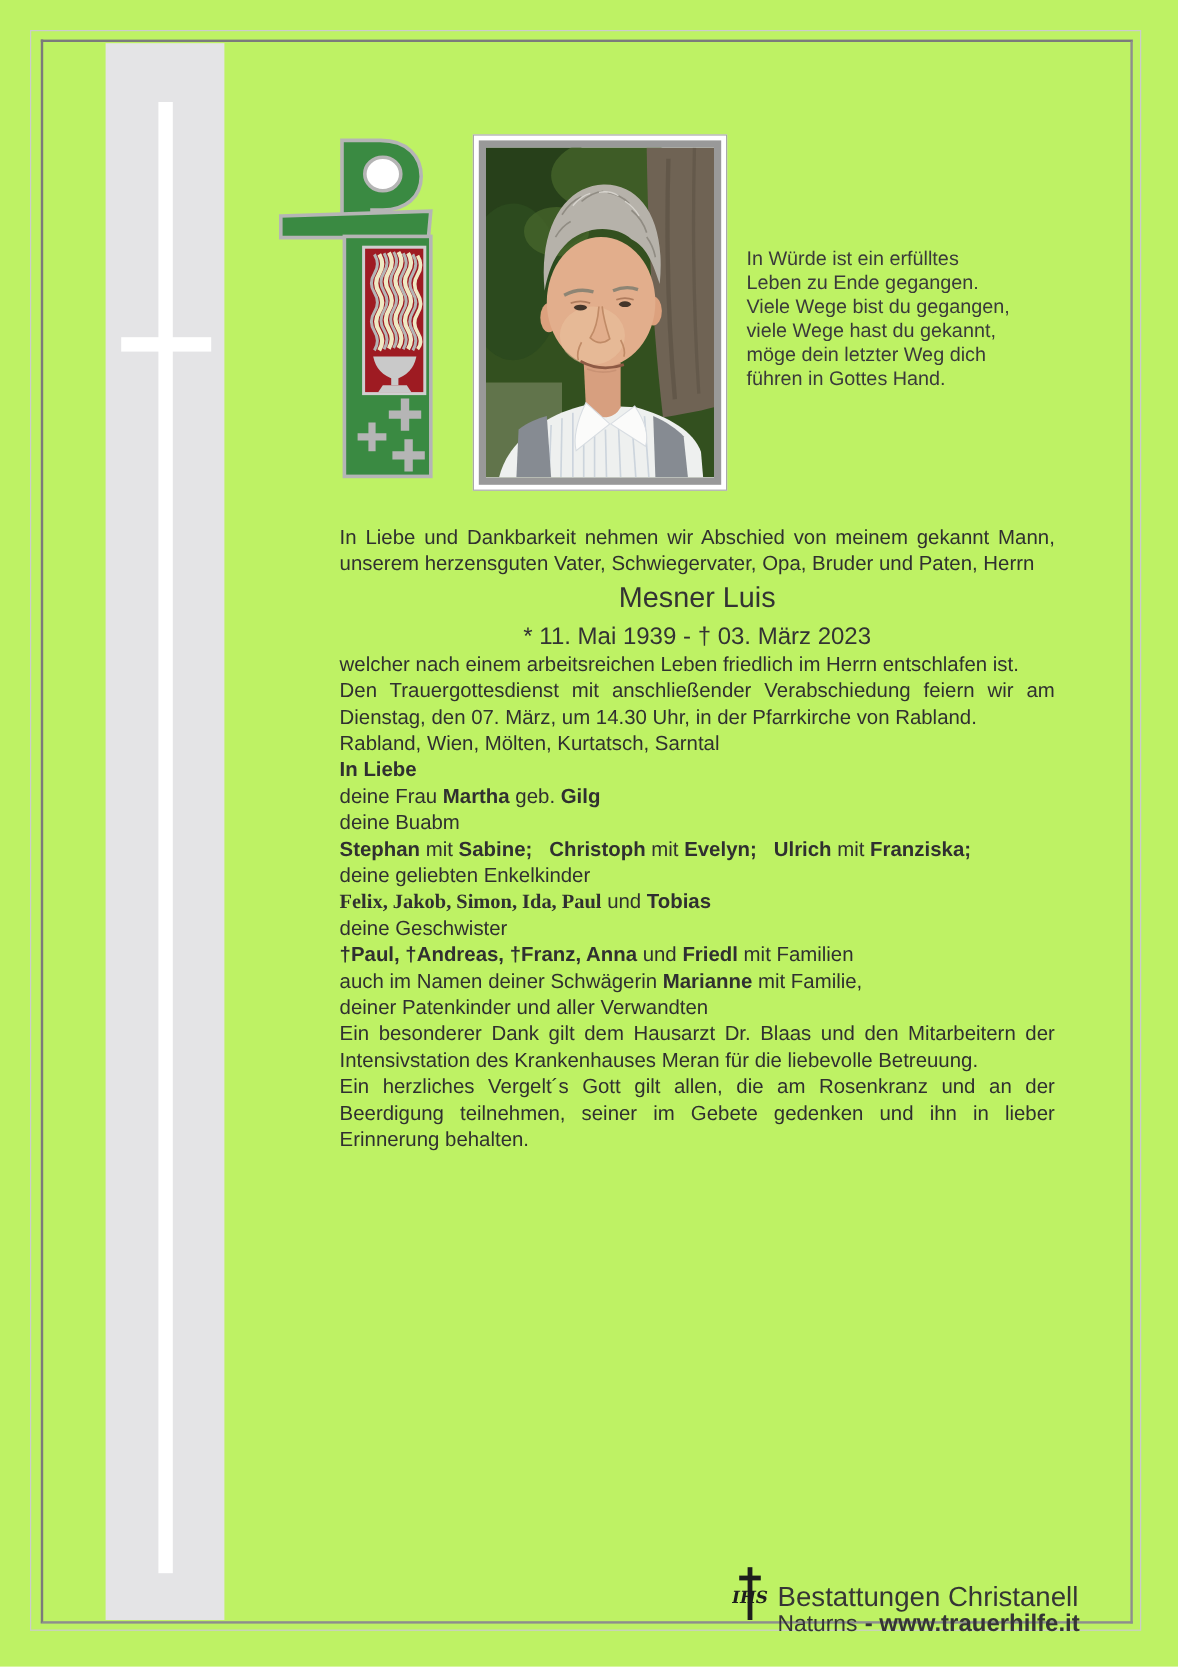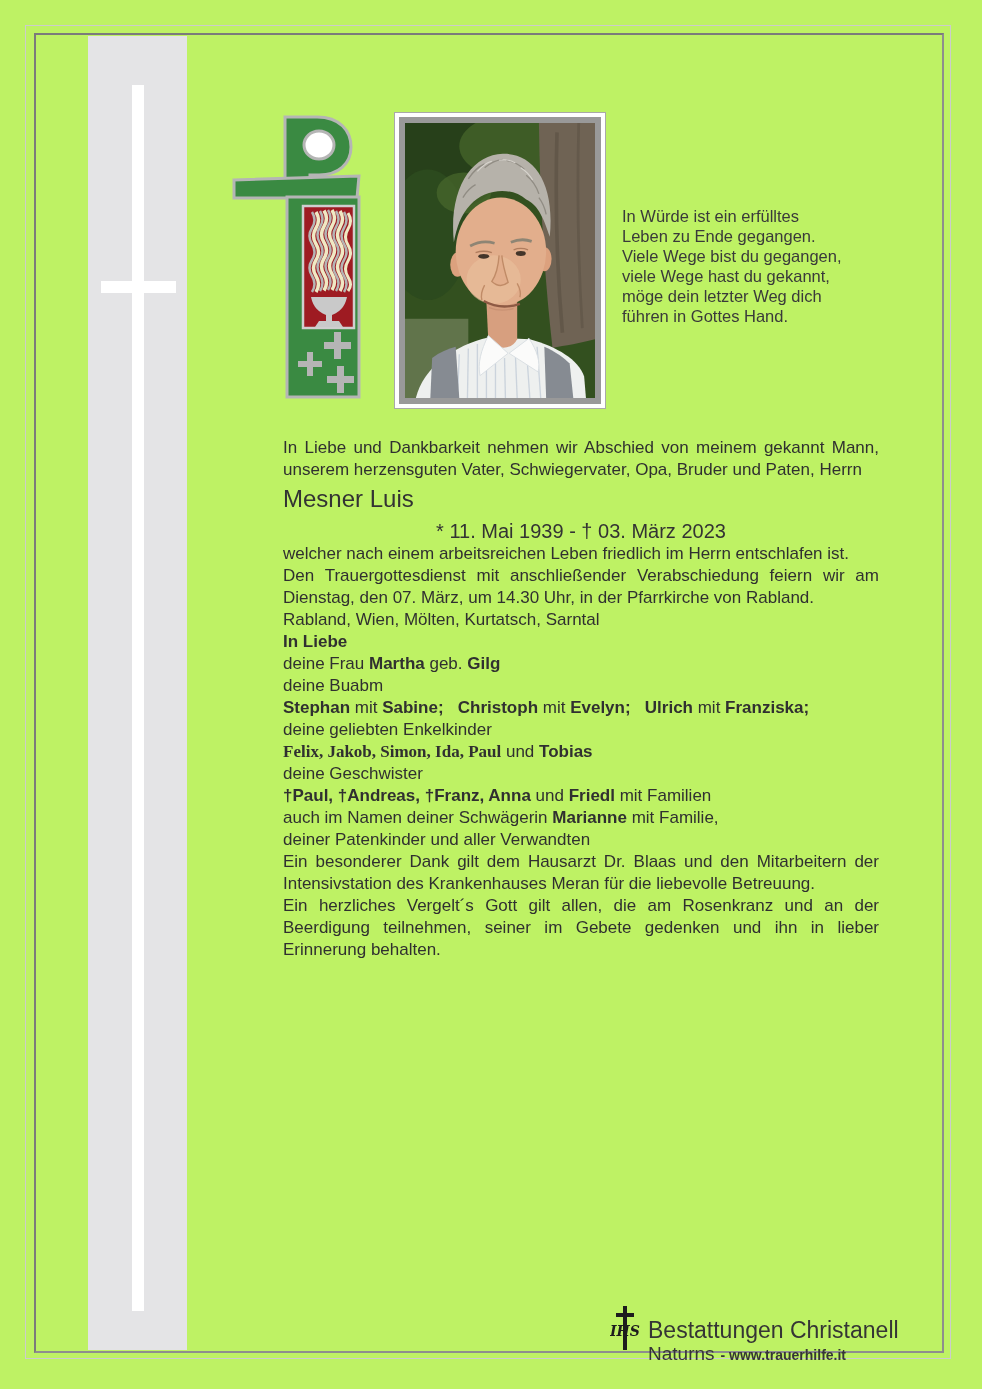--- a/index.html
+++ b/index.html
@@ -24,40 +24,40 @@
 
   .poem { position:absolute; left:622px; top:206px; width:250px;
           font-size:16.5px; line-height:20px; color:#3a3a3a; }
 
   .main-text { position:absolute; left:283px; top:437px; width:596px; font-size:17px; line-height:22px; }
   .main-text p { margin:0; }
   .just { text-align:justify; }
   .p-intro { margin-top:4px; }
   .deceased-name { font-size:40px; line-height:44px; text-align:center; font-weight:400;
                    color:#2c2c2c; margin-top:24px; letter-spacing:0.5px; }
-  .deceased-nick { font-size:24px; line-height:28px; margin-top:4px; color:#333333; }
+  .deceased-nick { font-size:24px; line-height:28px; text-align:center; margin-top:4px; color:#333333; }
   .deceased-dates { font-size:20px; line-height:24px; text-align:center; margin-top:6px; color:#333333; }
   .p1  { margin-top:26px; }
   .p2  { margin-top:22px; }
   .places { margin-top:24px; }
   .in-liebe { margin-top:22px; font-weight:700; }
   .wife { margin-top:9px; }
   .fam { margin-top:11px; }
   .schwaeg { margin-top:8px; }
   .rosary { margin-top:22px; }
   .dank { margin-top:23px; }
   .vergelt { margin-top:11px; }
 
   .footer { position:absolute; left:610px; top:1294px; width:300px; display:flex; align-items:center; gap:8px; }
   .footer-icon { width:30px; height:50px; flex:0 0 auto; }
   .footer-text { color:#353535;margin-top:24px; }
   .footer-company { font-size:23px; line-height:24px; }
   .footer-line2 { display:flex; align-items:baseline; gap:6px; }
   .footer-town { font-size:19px; line-height:24px; }
-  .footer-site { font-size:14px; font-weight:700; }
+  .footer-site { font-size:20px; font-weight:700; }
 </style>
 </head>
 <body>
 
 <div id="canvas">
 
   <div class="outer-frame"></div>
   <div class="inner-frame"></div>
 
   <div class="side-band"></div>

